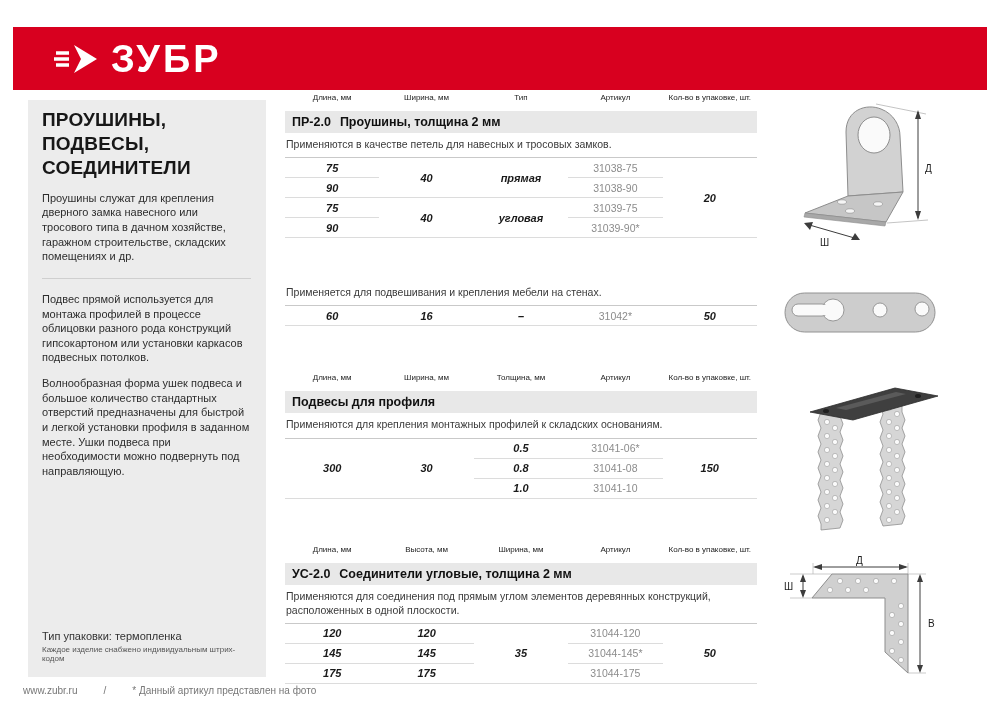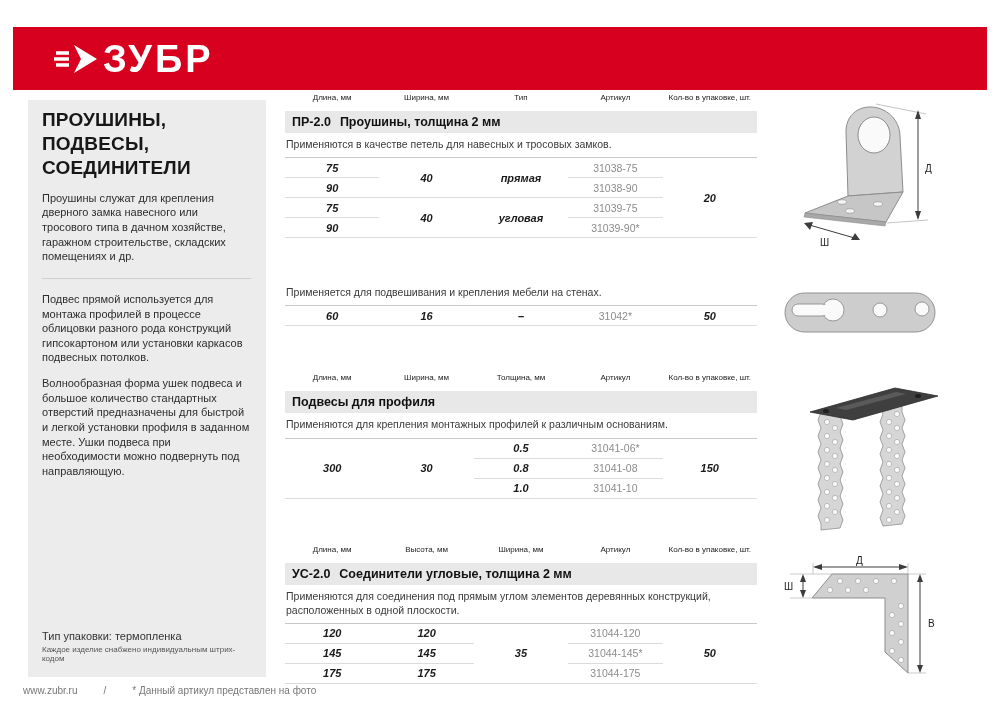--- a/index.html
+++ b/index.html
@@ -1,21 +1,21 @@
 <!DOCTYPE html>
 <html><head>
 <meta charset="utf-8">
 <style>
   * { margin:0; padding:0; box-sizing:border-box; }
   html,body { background:#fff; }
   body { width:1000px; height:706px; position:relative; font-family:"Liberation Sans", sans-serif; overflow:hidden; }
 
   .brandbar { position:absolute; left:13px; top:27px; width:974px; height:63px;
               background:#d8001f; display:flex; align-items:center; padding-left:40px; }
-  .logo { display:flex; align-items:center; gap:4px; }
+  .logo { display:flex; align-items:center; gap:12px; }
   .logo-text { color:#fff; font-size:38px; font-weight:bold; letter-spacing:3px; line-height:1; }
 
   .sidebar { position:absolute; left:28px; top:100px; width:238px; height:577px;
              background:#ececec; padding:8px 15px 14px 14px; display:flex; flex-direction:column; }
   .sidebar h1 { font-size:19px; line-height:1.26; color:#171717; font-weight:bold; letter-spacing:.2px; }
   .sidebar p { font-size:11px; line-height:1.33; color:#2d2d2d; margin-top:11px; }
   .sb-divider { border:0; border-top:1px solid #cfcfcf; margin:14px 0 2px; }
   .pack { margin-top:auto; }
   .pack-line { font-size:11px; color:#333; }
   .pack-note { font-size:8px; color:#555; margin-top:3px; }
@@ -152,21 +152,21 @@
       <div class="colhead">
         <span>Длина, мм</span>
         <span>Ширина, мм</span>
         <span>Толщина, мм</span>
         <span>Артикул</span>
         <span>Кол-во в упаковке, шт.</span>
       </div>
       <div class="secbar">
         <span>Подвесы для профиля</span>
       </div>
-      <div class="desc">Применяются для крепления монтажных профилей к различным основаниям.</div>
+      <div class="desc">Применяются для крепления монтажных профилей к складских основаниям.</div>
       <table class="data">
         <colgroup>
             <col style="width:20%">
             <col style="width:20%">
             <col style="width:20%">
             <col style="width:20%">
             <col style="width:20%">
           </colgroup>
         <tbody>
             <tr>

